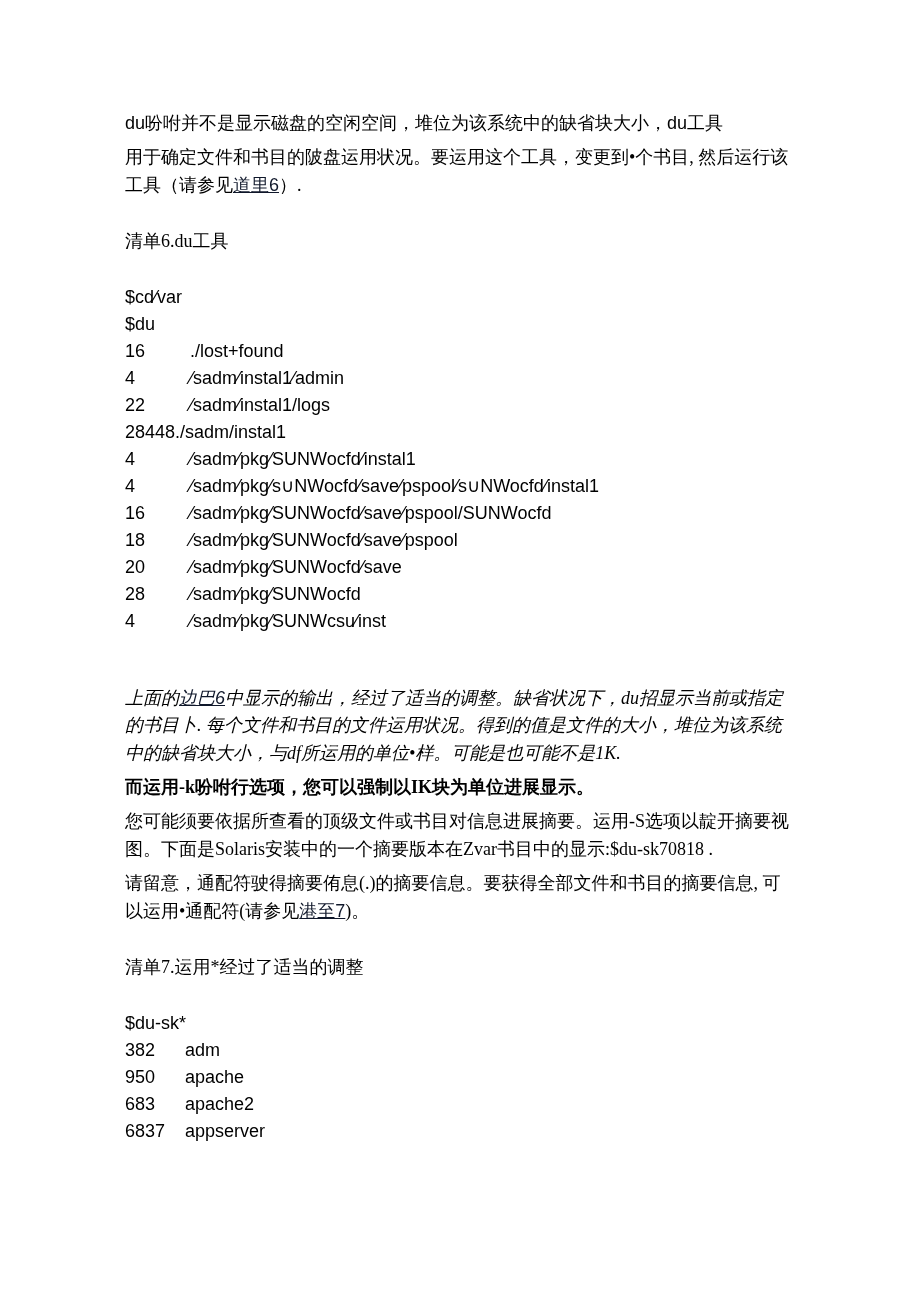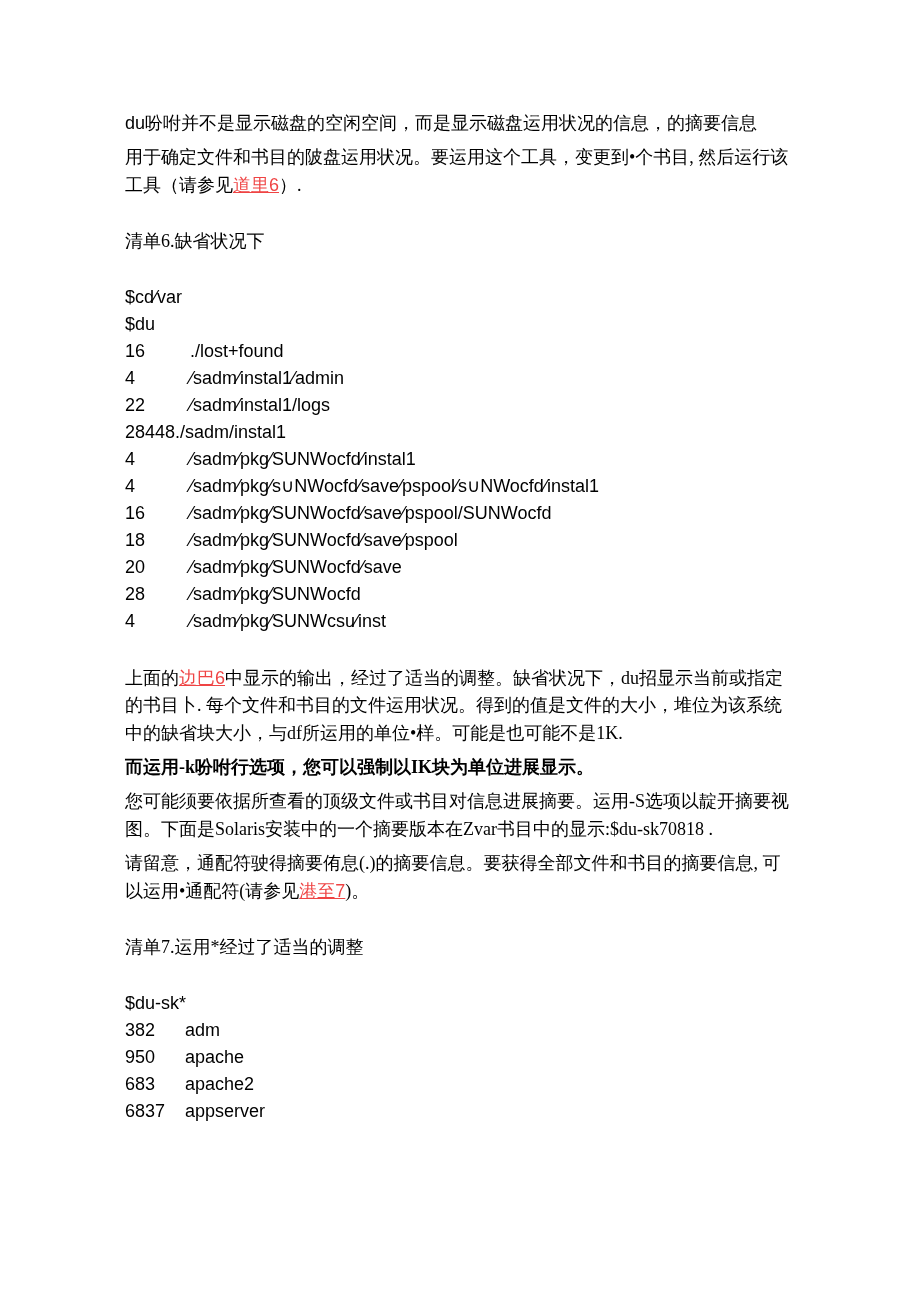--- a/index.html
+++ b/index.html
@@ -15,21 +15,21 @@
       color: #000000;
       line-height: 1.55;
       padding: 110px 125px 50px 125px;
     }
     .para {
       margin-bottom: 6px;
     }
     .para-gap {
     }
     .link {
-      color: #ef4444;
+      color: #0f172a;
       text-decoration: underline;
     }
     .listing-title {
       margin-top: 28px;
       margin-bottom: 28px;
     }
     .code-block {
       font-family: Liberation Sans, sans-serif;
       font-size: 18px;
       line-height: 1.5;
@@ -37,35 +37,36 @@
       margin-top: 10px;
       margin-bottom: 10px;
     }
     .ascii {
       font-family: Arial, Helvetica, sans-serif;
     }
     .cn {
       font-family: "SimSun", "宋体", serif;
     }
     .after-code {
-      margin-top: 30px;
+      margin-top: 50px;
+      font-style: italic;
     }
   </style>
 </head>
 <body>
 
 <div class="para">
-  <span class="ascii">du吩咐并不是显示磁盘的空闲空间，而是显示磁盘运用状况的信息，的摘要信息</span>
+  <span class="ascii">du吩咐并不是显示磁盘的空闲空间，堆位为该系统中的缺省块大小，du工具</span>
 </div>
 
 <div class="para">
   <span class="cn">用于确定文件和书目的陂盘运用状况。要运用这个工具，变更到•个书目, 然后运行该工具（请参见</span><span class="link ascii">道里6</span><span class="cn">）.</span>
 </div>
 
-<div class="para listing-title">清单6.缺省状况下</div>
+<div class="para listing-title">清单6.du工具</div>
 
 <div class="code-block">$cd⁄var
 $du
 16         ./lost+found
 4           ⁄sadm⁄instal1⁄admin
 22         ⁄sadm⁄instal1/logs
 28448./sadm/instal1
 4           ⁄sadm⁄pkg⁄SUNWocfd⁄instal1
 4           ⁄sadm⁄pkg⁄s∪NWocfd⁄save⁄pspool⁄s∪NWocfd⁄instal1
 16         ⁄sadm⁄pkg⁄SUNWocfd⁄save⁄pspool/SUNWocfd

